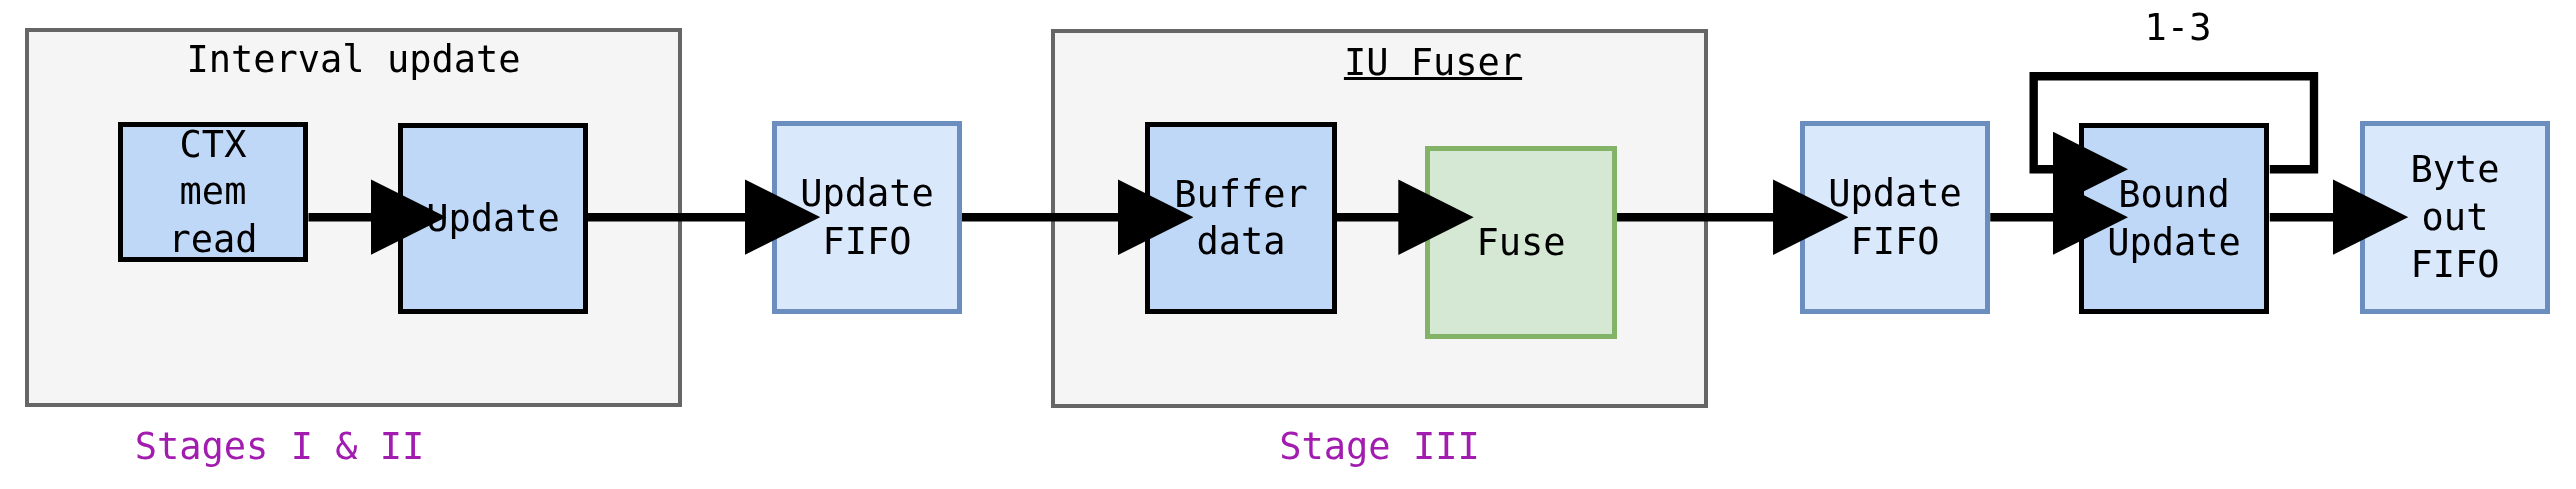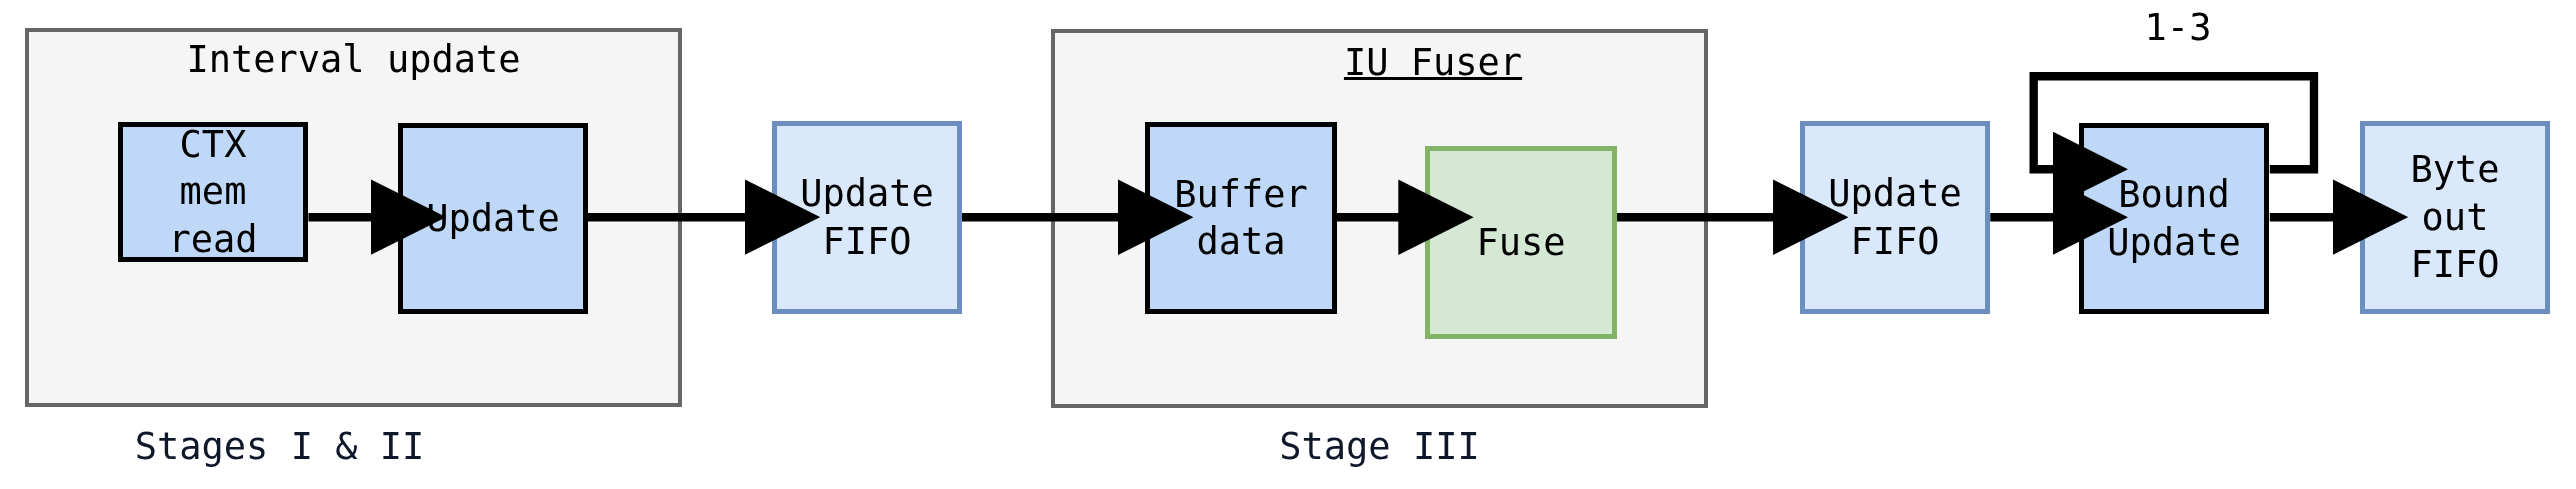--- a/index.html
+++ b/index.html
@@ -26,21 +26,21 @@
     font-size: 37px;
     color: #000000;
     white-space: nowrap;
     text-align: center;
     letter-spacing: 0px;
     line-height: 1;
   }
   .caption {
     position: absolute;
     font-size: 37px;
-    color: #0f172a;
+    color: #a21caf;
     white-space: nowrap;
     text-align: center;
     line-height: 1;
   }
   .node {
     position: absolute;
     box-sizing: border-box;
     display: flex;
     flex-direction: column;
     align-items: center;

